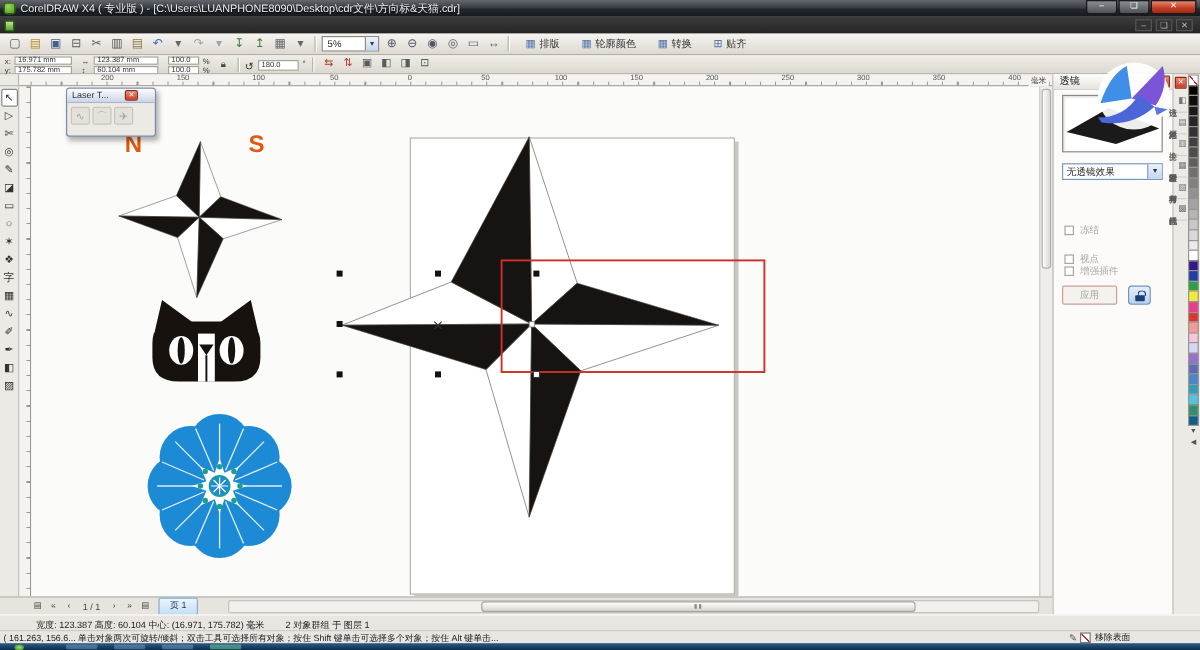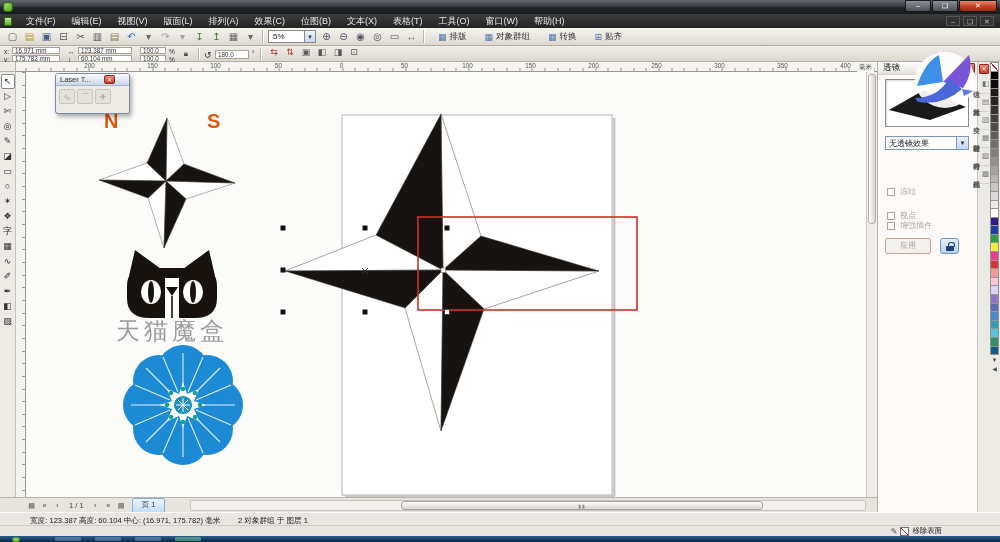--- a/index.html
+++ b/index.html
@@ -112,44 +112,30 @@
 
   .taskbar{left:0;top:536px;width:1000px;height:6px;background:linear-gradient(#2b5d8c,#0d2744);}
   .orb{position:absolute;left:12px;top:1px;width:8px;height:5px;border-radius:50%;background:radial-gradient(#9fe06a,#2e7d1e);}
   .tk{position:absolute;top:1px;width:26px;height:4px;border-radius:1px;background:rgba(160,200,230,.35);}
 </style>
 </head>
 <body>
 
 <div class="abs titlebar">
   <span class="app-icon"></span>
+  <span class="title">CorelDRAW X4 ( 专业版 ) - [C:\Users\LUANPHONE8090\Desktop\cdr文件\方向标&amp;天猫.cdr]</span>
   <div class="win-controls">
     <span class="win-btn">–</span>
     <span class="win-btn">❏</span>
     <span class="win-btn close">✕</span>
   </div>
 </div>
 
 <div class="abs menubar">
   <span class="doc-icon"></span>
-  <div style="display:flex">
-
-  <span class="menu-item">文件(F)</span>
-      <span class="menu-item">编辑(E)</span>
-      <span class="menu-item">视图(V)</span>
-      <span class="menu-item">版面(L)</span>
-      <span class="menu-item">排列(A)</span>
-      <span class="menu-item">效果(C)</span>
-      <span class="menu-item">位图(B)</span>
-      <span class="menu-item">文本(X)</span>
-      <span class="menu-item">表格(T)</span>
-      <span class="menu-item">工具(O)</span>
-      <span class="menu-item">窗口(W)</span>
-      <span class="menu-item">帮助(H)</span>
-    </div>
   <div class="doc-controls">
 
   <span>‒</span>
       <span>❏</span>
       <span>✕</span>
     </div>
 </div>
 
 <div class="abs toolbar">
   <div style="display:flex;align-items:center">
@@ -186,21 +172,21 @@
     </div>
   <span class="tb-sep"></span>
   <div style="display:flex;align-items:center">
 
   <span class="tb-labeled">
         <span class="ic">▦</span>
         <span>排版</span>
       </span>
       <span class="tb-labeled">
         <span class="ic">▦</span>
-        <span>对象群组</span>
+        <span>轮廓颜色</span>
       </span>
       <span class="tb-labeled">
         <span class="ic">▦</span>
         <span>转换</span>
       </span>
       <span class="tb-labeled">
         <span class="ic">⊞</span>
         <span>贴齐</span>
       </span>
     </div>
@@ -389,21 +375,20 @@
       <rect x="254.5" y="195.5" width="5" height="5" fill="#111111"></rect>
       <rect x="254.5" y="237.5" width="5" height="5" fill="#111111"></rect>
       <rect x="336.5" y="237.5" width="5" height="5" fill="#111111"></rect>
       <rect x="418.5" y="237.5" width="5" height="5" fill="#ffffff" stroke="#333333" stroke-width="0.8"></rect>
       <path d="M336,196 L342,202 M342,196 L336,202" stroke="#333333" stroke-width="1"></path>
     </g>
   </svg>
 
   <span class="ns-label" style="left:78px;top:38px;color:#e2570e">N</span>
   <span class="ns-label" style="left:181px;top:38px;color:#e2570e">S</span>
-  <div class="tmall-label" style="color:#9c9c9c">天猫魔盒</div>
 
   <div class="float-tb">
     <div class="ft-title">
       <span>Laser T...</span>
       <span class="ft-close">✕</span>
     </div>
     <div class="ft-body">
 
     <span class="ft-tool">∿</span>
         <span class="ft-tool">⌒</span>
@@ -530,20 +515,21 @@
   <div class="hscroll">
     <span class="thumb">▮▮</span>
   </div>
 </div>
 
 <div class="abs status1">
   <span style="left:30px">宽度: 123.387 高度: 60.104 中心: (16.971, 175.782) 毫米</span>
   <span style="left:238px">2 对象群组 于 图层 1</span>
 </div>
 <div class="abs status2">
+  <span class="hint">( 161.263, 156.6...  单击对象两次可旋转/倾斜；双击工具可选择所有对象；按住 Shift 键单击可选择多个对象；按住 Alt 键单击...</span>
   <div class="outline-group">
     <span class="pen-ic">✎</span>
     <span class="nonebox"></span>
     <span>移除表面</span>
   </div>
 </div>
 
 <div class="abs taskbar">
   <span class="orb"></span>
   <span class="tk" style="left:55px"></span>

